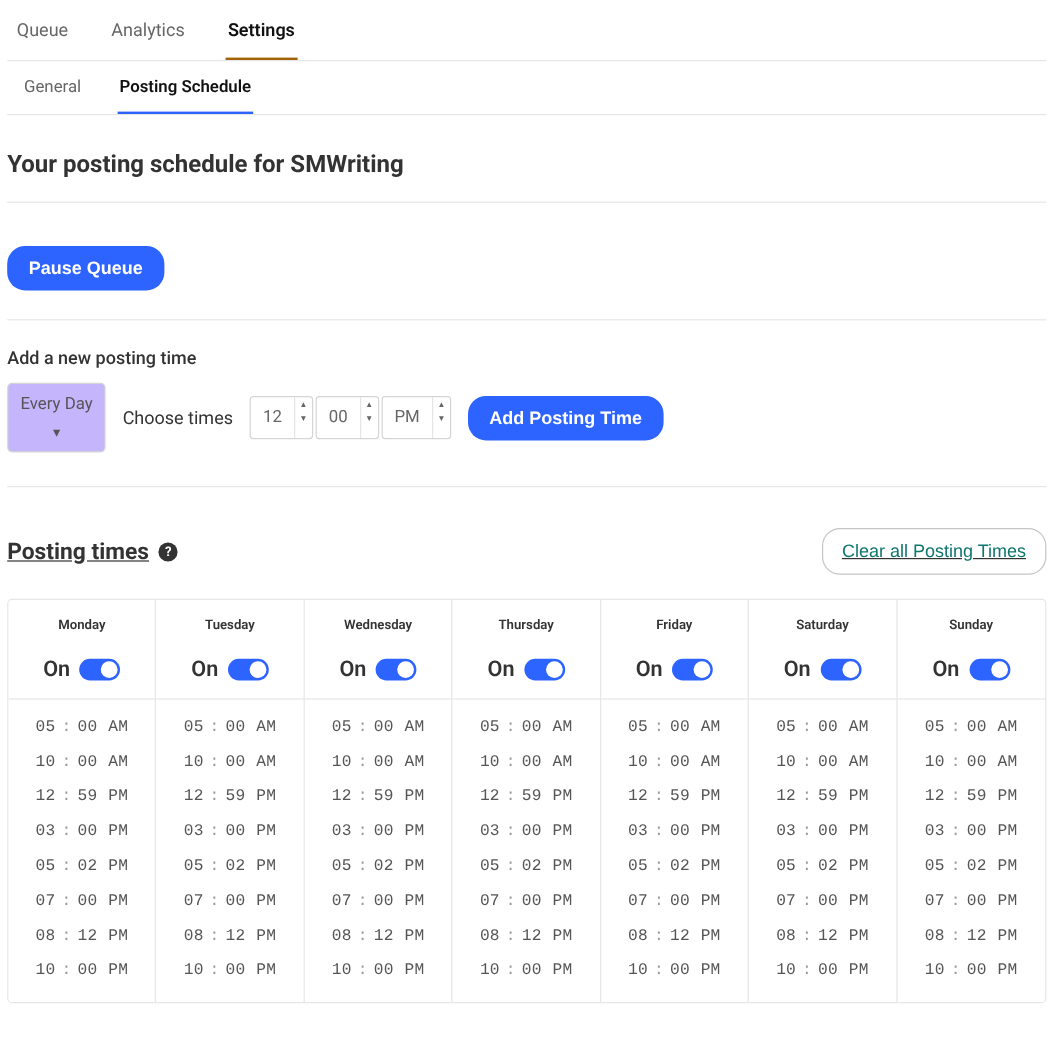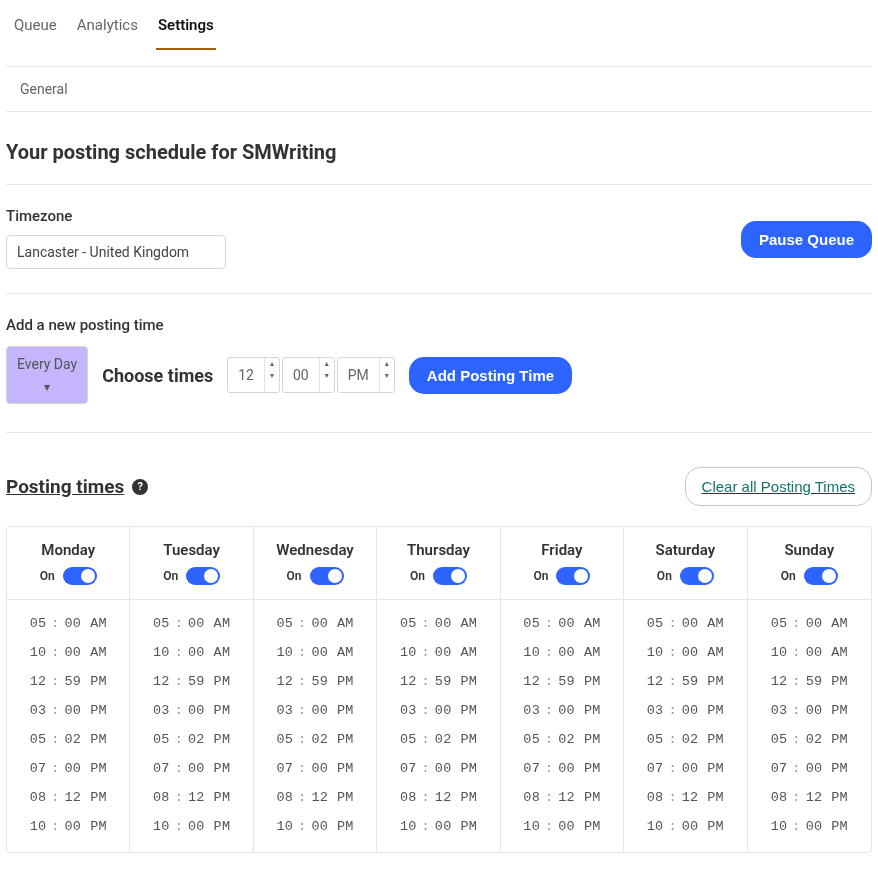--- a/index.html
+++ b/index.html
@@ -10,22 +10,22 @@
     font-size: 14px;
     color: #333;
     width: 878px;
     background: #fff;
   }
   
   .tabs {
     display: flex;
     align-items: center;
     border-bottom: 1px solid #e6e6e6;
-    gap: 16px;
-    padding: 10px 6px 16px 6px;
+    gap: 32px;
+    padding: 10px 6px 0 6px;
   }
   .tab {
     padding: 6px 2px 14px 2px;
     color: #666;
     font-size: 15px;
     cursor: pointer;
     display: flex;
     align-items: center;
     gap: 8px;
     border-bottom: 2px solid transparent;
@@ -130,21 +130,21 @@
     background:#c4b5fd;
     color:#555;
     display:flex;
     align-items:center;
     gap:8px;
     cursor:pointer;
     font-size:14px;
     flex-direction:column;
   }
   .chev { font-size:12px; color:#555; }
-  .choose-label { font-size:18px; font-weight:700; }
+  .choose-label { font-size:15px; font-weight:400; }
   .stepper-group { display:flex; gap:2px; }
   .stepper {
     border:1px solid #d5d5d5;
     border-radius:3px;
     display:flex;
     align-items:stretch;
     background:#fff;
     overflow:hidden;
   }
   .stepper .val {
@@ -200,27 +200,27 @@
     border-radius:4px;
     overflow:hidden;
   }
   .day-col { border-right:1px solid #e6e6e6; }
   .day-col:last-child { border-right:none; }
   .day-head {
     padding:14px 8px 14px 8px;
     text-align:center;
     border-bottom:1px solid #e6e6e6;
   }
-  .day-name { font-size:15px; font-weight:600; margin-bottom:8px; }
+  .day-name { font-size:11px; font-weight:600; margin-bottom:20px; }
   .toggle-row {
     display:flex;
     align-items:center;
     justify-content:center;
     gap:8px;
-    font-size:12px;
+    font-size:18px;
     font-weight:600;
   }
   .toggle {
     width:34px; height:18px;
     background:#2d63ff;
     border-radius:10px;
     position:relative;
     cursor:pointer;
   }
   .toggle::after {
@@ -253,30 +253,27 @@
 <body>
 
 <div class="tabs">
   <div class="tab">Queue</div>
   <div class="tab">Analytics</div>
   <div class="tab active">Settings</div>
 </div>
 
 <div class="subtabs">
   <div class="subtab">General</div>
+  <div class="subtab active">Posting Schedule</div>
 </div>
 
 <h2 class="page-title">Your posting schedule for SMWriting</h2>
 <hr class="section-divider">
 
 <div class="tz-row">
-  <div class="tz-left">
-    <span class="tz-label">Timezone</span>
-    <div class="tz-select">Lancaster - United Kingdom</div>
-  </div>
   <div class="tz-right">
     <div class="pause-btn-wrap">
       <button class="btn btn-primary">Pause Queue</button>
     </div>
   </div>
 </div>
 
 <div class="add-row">
   <span class="add-label">Add a new posting time</span>
   <div class="add-controls">

